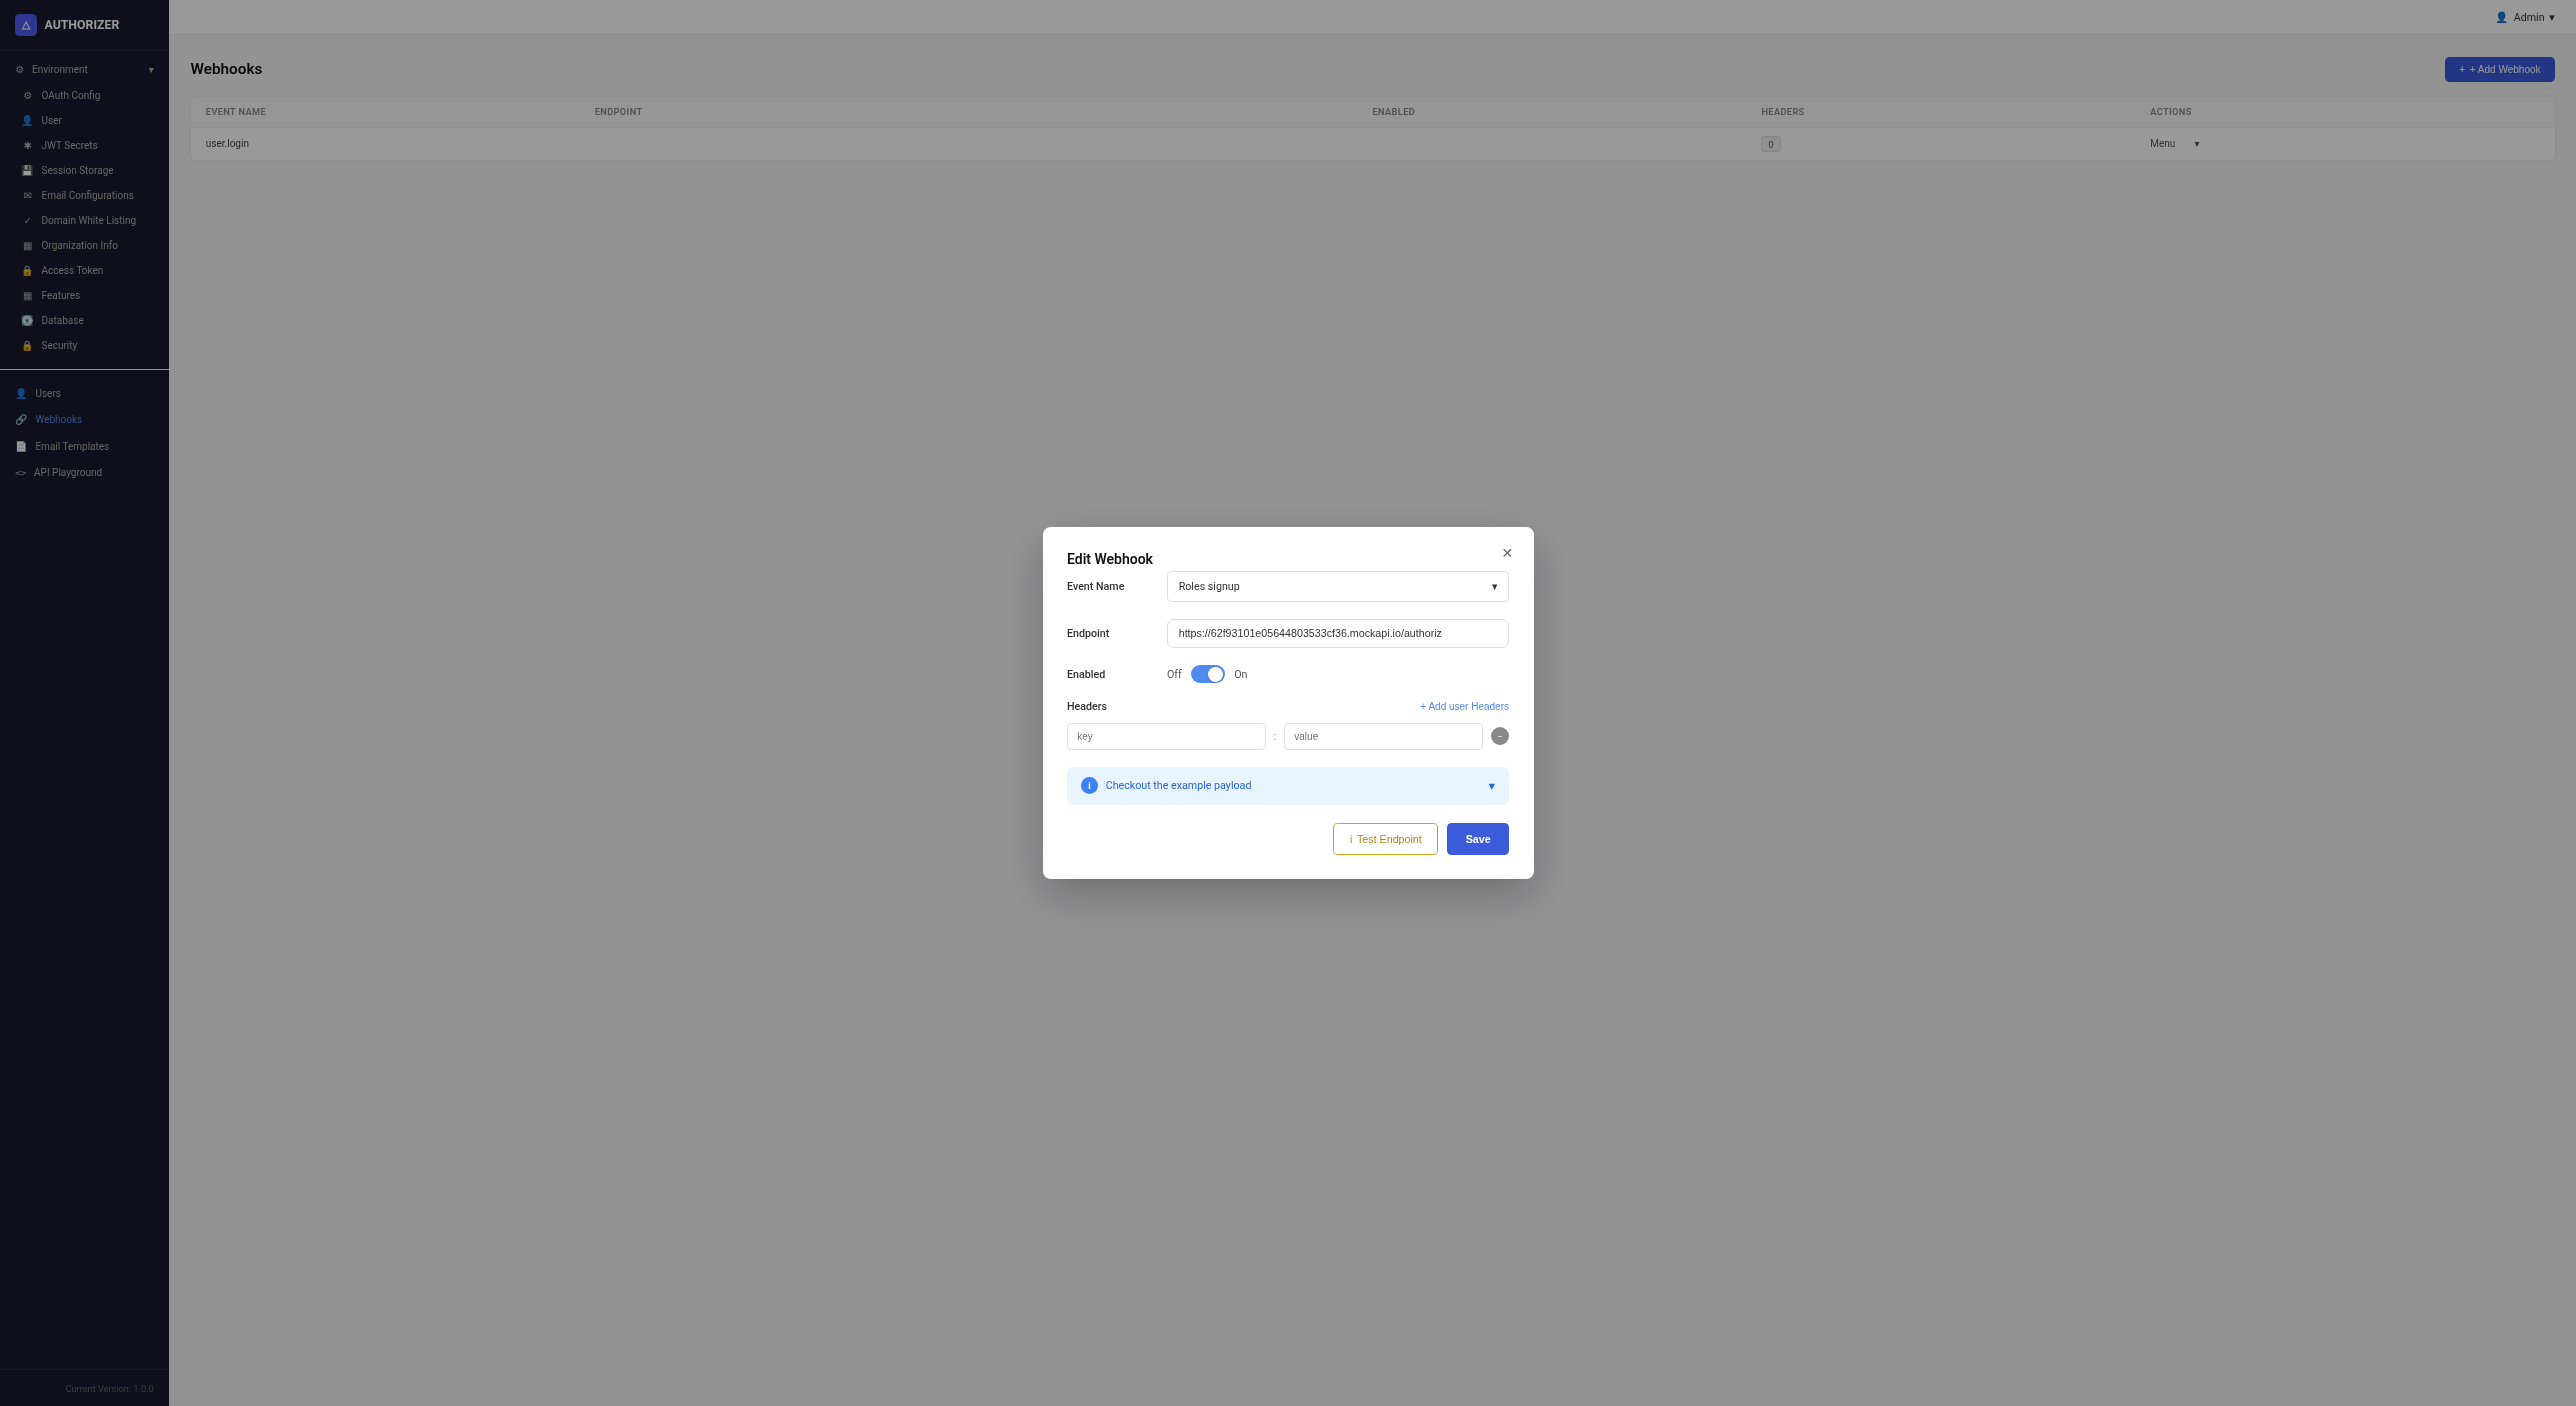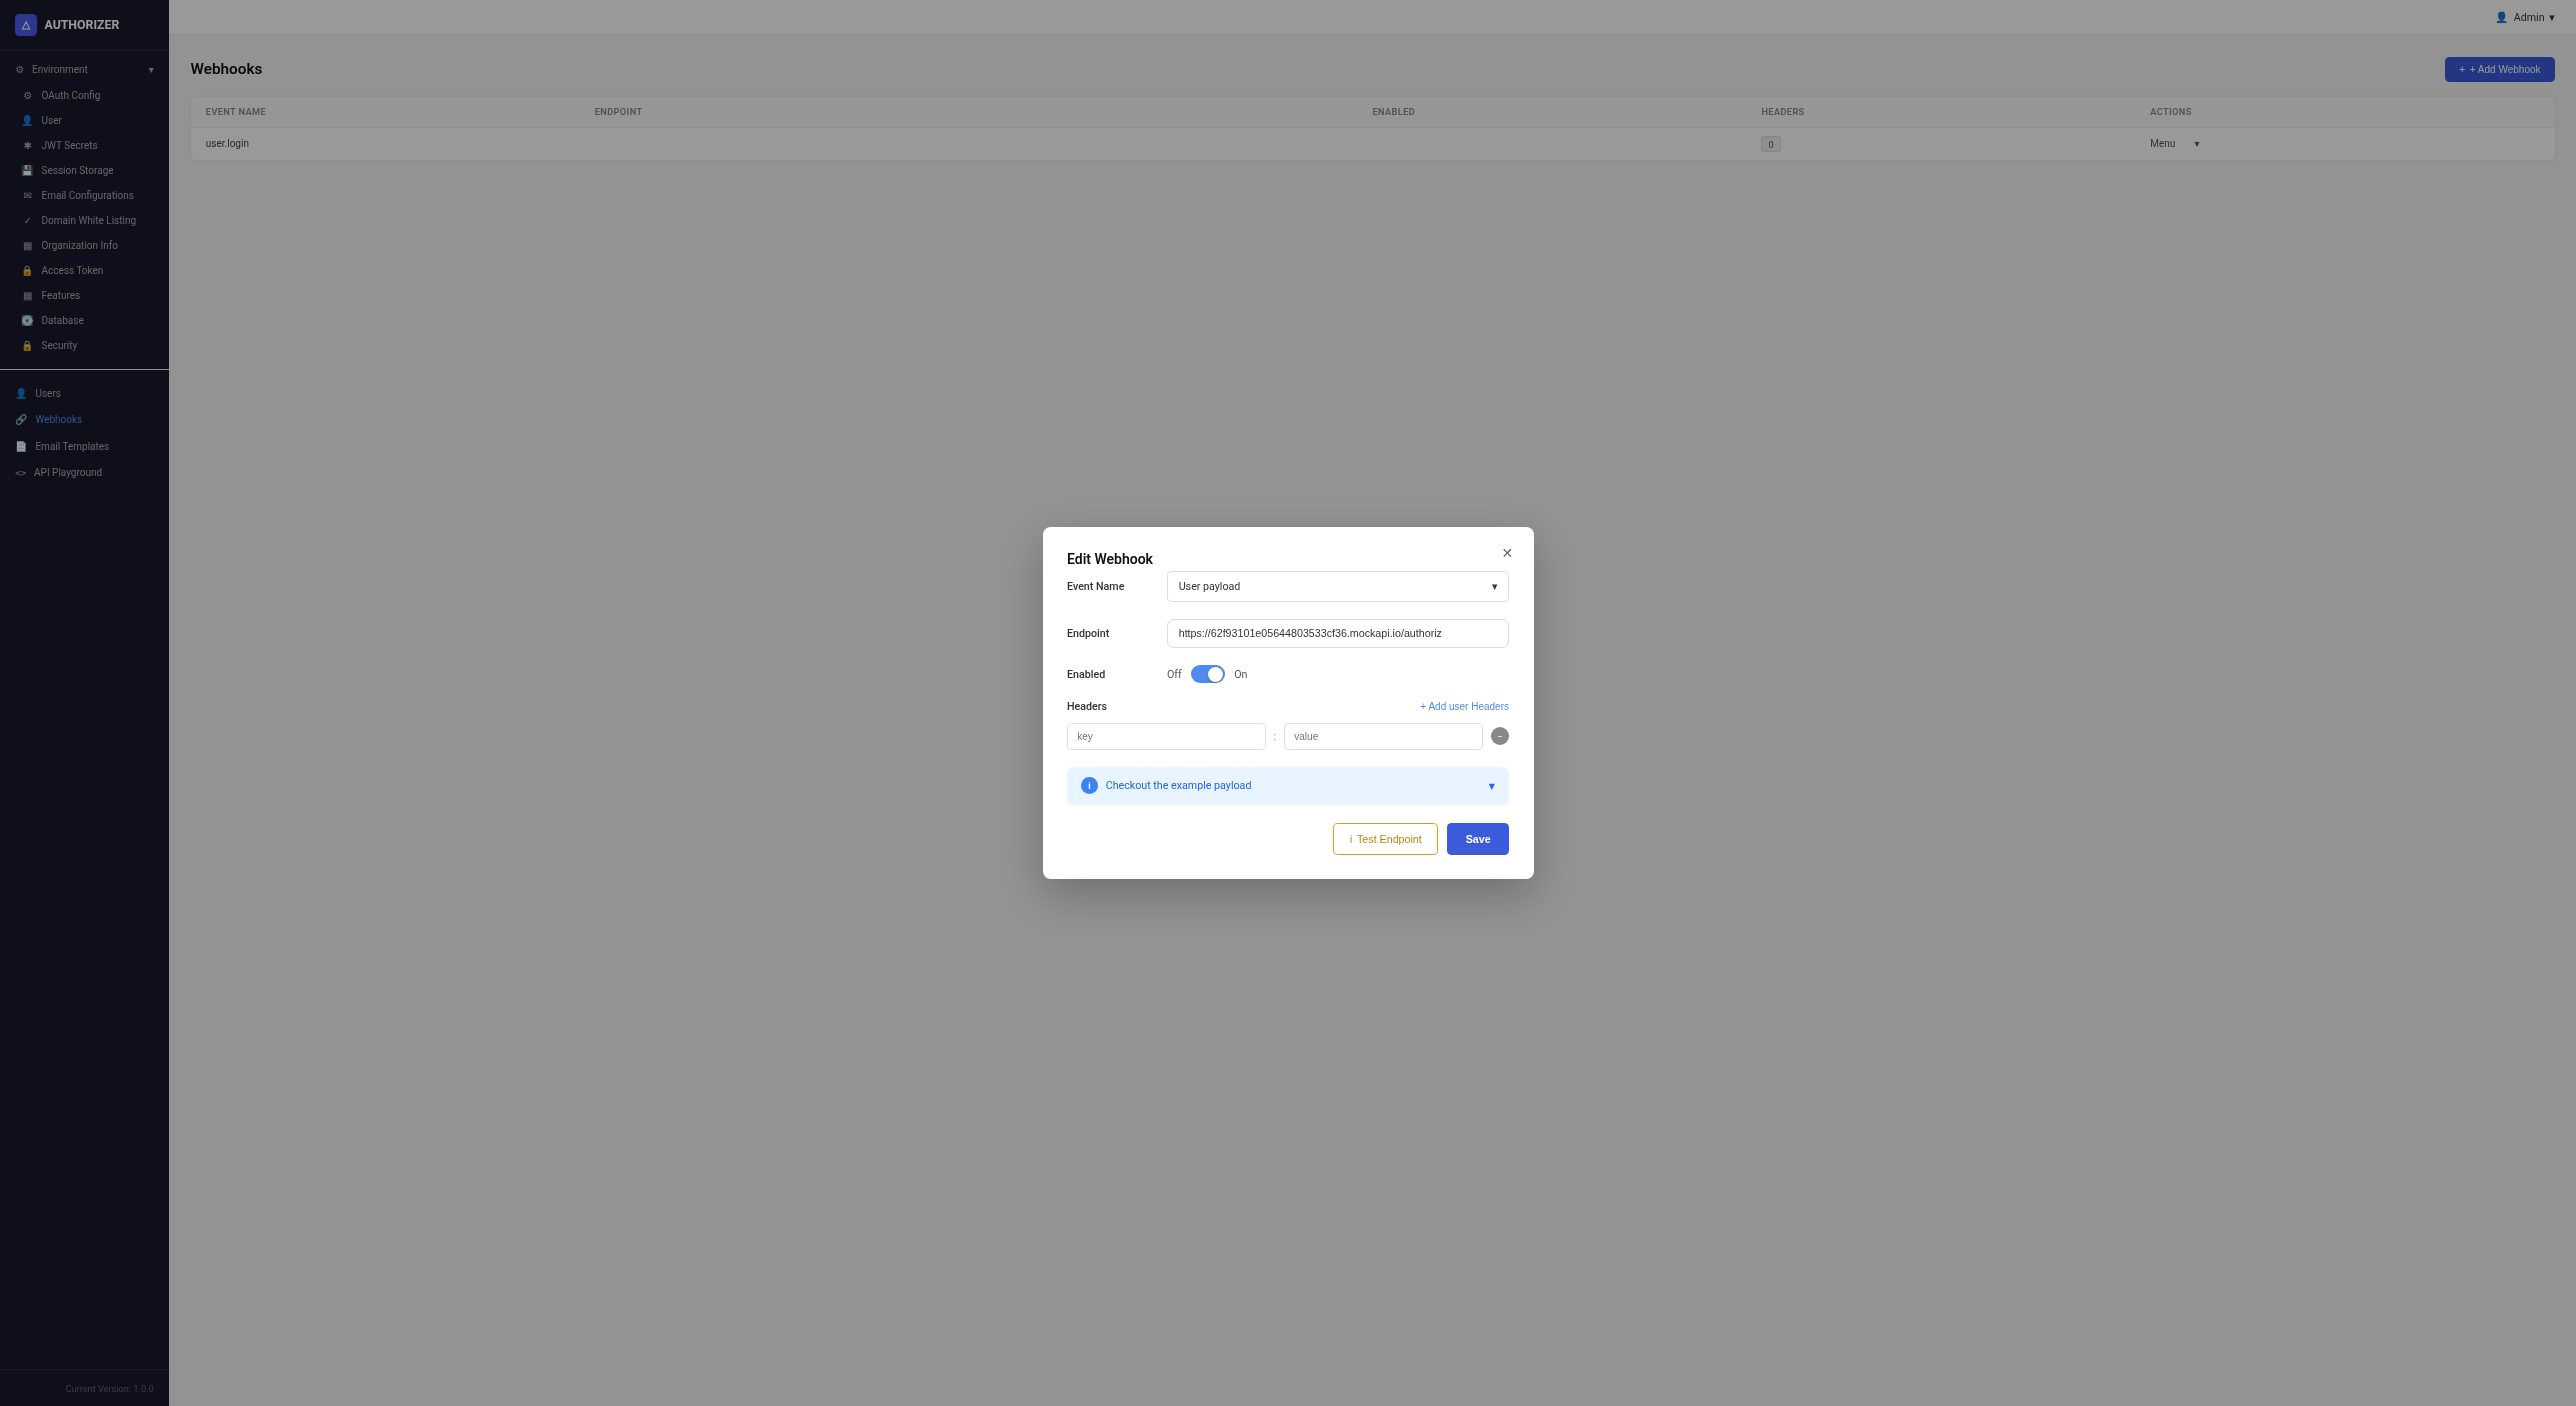--- a/index.html
+++ b/index.html
@@ -564,21 +564,21 @@
   <div class="modal">
     <h2 class="modal-title">Edit Webhook</h2>
     <button class="modal-close">
       <span>✕</span>
     </button>
 
     <div class="form-row">
       <label class="form-label">Event Name</label>
       <div class="form-control">
         <div class="select-field">
-          <span>User payload</span>
+          <span>Roles signup</span>
           <span>▾</span>
         </div>
       </div>
     </div>
 
     <div class="form-row">
       <label class="form-label">Endpoint</label>
       <div class="form-control">
         <input class="input-field" type="text" value="https://62f93101e05644803533cf36.mockapi.io/authoriz" style="">
       </div>

